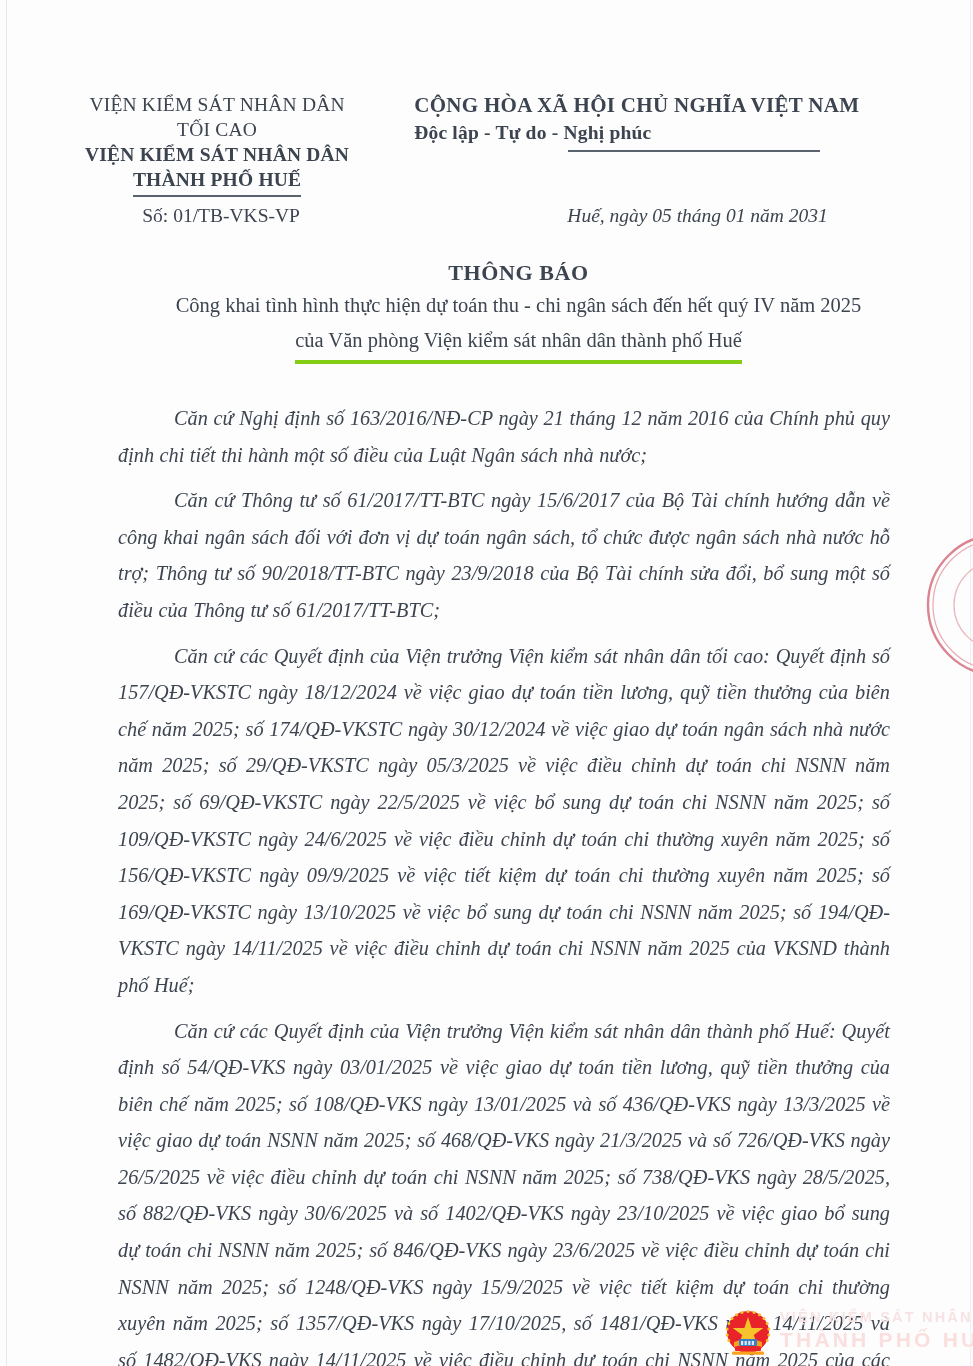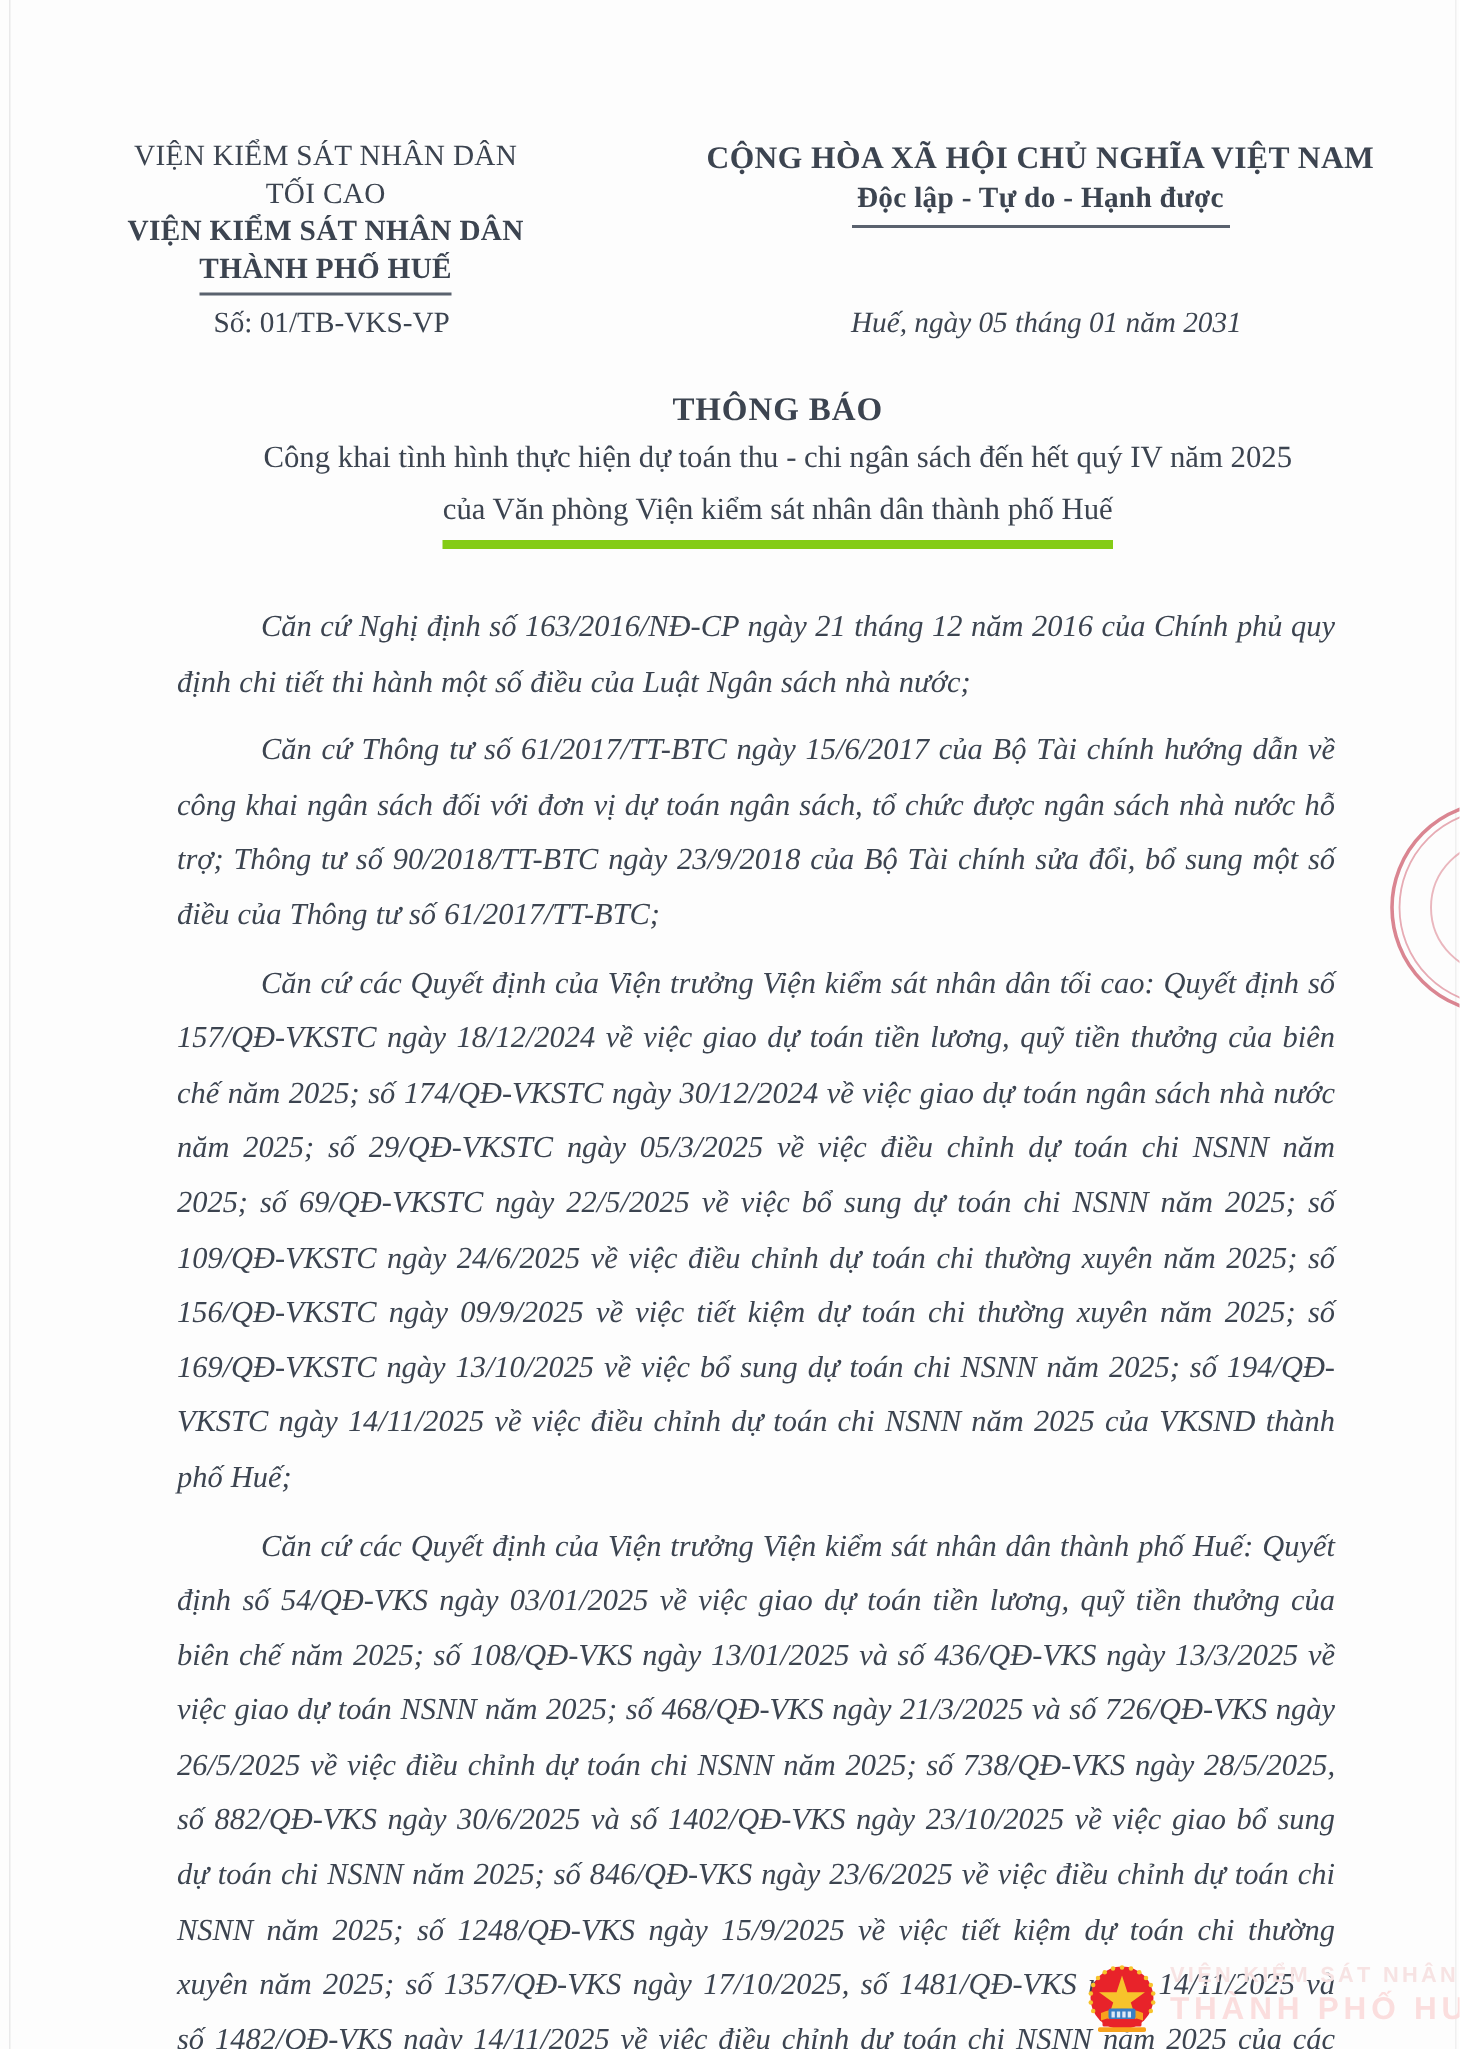--- a/index.html
+++ b/index.html
@@ -56,21 +56,20 @@
     width: 973px;
     display: flex;
   }
   .header-left {
     width: 395px;
     text-align: center;
     padding-left: 20px;
   }
   .header-right {
     width: 560px;
-    text-align: center;
   }
   .org-line {
     font-size: 19.5px;
     letter-spacing: .2px;
     line-height: 25px;
     white-space: nowrap;
   }
   .org-line.bold {
     font-weight: bold;
     font-size: 19.5px;
@@ -135,21 +134,21 @@
     letter-spacing: .6px;
     line-height: 30px;
   }
   .doc-subtitle {
     font-size: 20.5px;
     line-height: 35px;
     white-space: nowrap;
   }
   .subtitle-underline {
     display: inline-block;
-    border-bottom: 6px solid #84cc16;
+    border-bottom: 4px solid #84cc16;
     padding-bottom: 2px;
   }
 
   
   .body-text {
     position: absolute;
     top: 400px;
     left: 118px;
     width: 772px;
   }
@@ -228,21 +227,21 @@
     <div class="header">
       <div class="header-left">
         <div class="org-line">VIỆN KIỂM SÁT NHÂN DÂN</div>
         <div class="org-line">TỐI CAO</div>
         <div class="org-line bold">VIỆN KIỂM SÁT NHÂN DÂN</div>
         <div class="org-line bold">THÀNH PHỐ HUẾ</div>
         <div class="rule rule-org"></div>
       </div>
       <div class="header-right">
         <div class="nation-line">CỘNG HÒA XÃ HỘI CHỦ NGHĨA VIỆT NAM</div>
-        <div class="nation-motto">Độc lập - Tự do - Hạnh được</div>
+        <div class="nation-motto">Độc lập - Tự do - Nghị phúc</div>
         <div class="rule rule-motto"></div>
       </div>
     </div>
 
     <div class="meta-row">
       <div class="meta-left">Số: 01/TB-VKS-VP</div>
       <div class="meta-right">Huế, ngày 05 tháng 01 năm 2031</div>
     </div>
 
     <div class="title-block">

